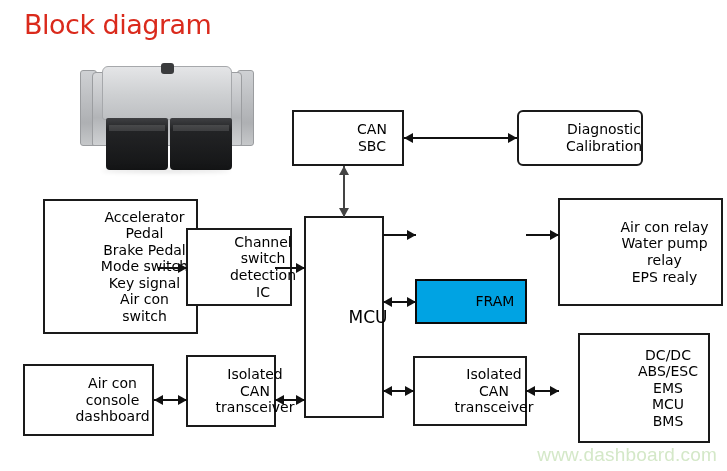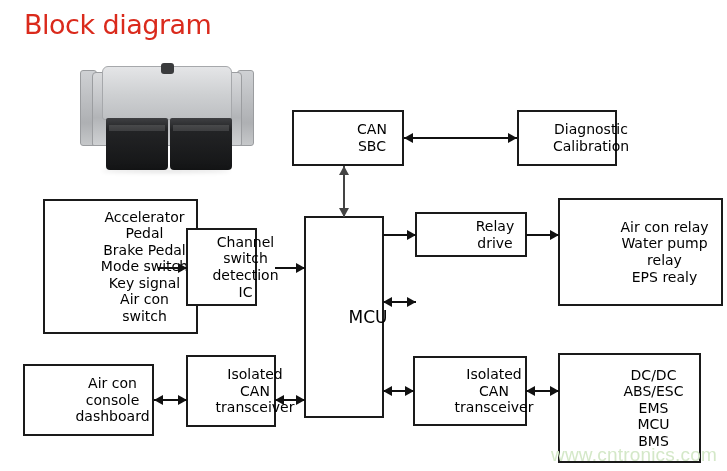--- a/index.html
+++ b/index.html
@@ -210,50 +210,50 @@
     <div class="ecu-nub"></div>
     <div class="ecu-conn left"></div>
     <div class="ecu-conn right"></div>
     <div class="ecu-shadow"></div>
   </div>
 
   <div class="box" style="left:292px; top:110px; width:112px; height:56px;">
     <span class="lbl">CAN<br>SBC</span>
   </div>
 
-  <div class="box" style="left:517px; top:110px; width:100px; height:56px;">
+  <div class="box" style="left:517px; top:110px; width:126px; height:56px;border-radius:6px;">
     <span class="lbl">Diagnostic<br>Calibration</span>
   </div>
 
   <div class="box" style="left:23px; top:199px; width:155px; height:135px;margin-left:20px;">
     <span class="lbl">Accelerator<br>Pedal<br>Brake Pedal<br>Mode switch<br>Key signal<br>Air con<br>switch</span>
   </div>
 
-  <div class="box" style="left:186px; top:228px; width:71px; height:78px;">
+  <div class="box" style="left:186px; top:228px; width:106px; height:78px;">
     <span class="lbl">Channel<br>switch<br>detection<br>IC</span>
   </div>
 
   <div class="box" style="left:304px; top:216px; width:80px; height:202px;">
     <span class="lbl" style="font-size:17px;">MCU</span>
   </div>
 
-  <div class="box" style="left:415px; top:212px; width:112px; height:45px;">
-    <span class="lbl">Relay drive</span>
-  </div>
-
+
+  <div class="box accent" style="left:415px; top:279px; width:112px; height:45px;">
+    <span class="lbl">FRAM</span>
+  </div>
 
   <div class="box" style="left:558px; top:198px; width:165px; height:108px;">
     <span class="lbl">Air con relay<br>Water pump<br>relay<br>EPS realy</span>
   </div>
 
   <div class="box" style="left:413px; top:356px; width:114px; height:70px;">
     <span class="lbl">Isolated<br>CAN<br>transceiver</span>
   </div>
 
-  <div class="box" style="left:558px; top:333px; width:143px; height:110px;margin-top:20px;">
+  <div class="box" style="left:578px; top:333px; width:132px; height:110px;">
     <span class="lbl">DC/DC<br>ABS/ESC<br>EMS<br>MCU<br>BMS</span>
   </div>
 
   <div class="box" style="left:186px; top:355px; width:90px; height:72px;">
     <span class="lbl">Isolated<br>CAN<br>transceiver</span>
   </div>
 
   <div class="box" style="left:23px; top:364px; width:131px; height:72px;">
     <span class="lbl">Air con<br>console<br>dashboard</span>
   </div>
@@ -313,15 +313,15 @@
     <div class="head left"></div>
     <div class="head right"></div>
   </div>
 
   <div class="arrow-h" style="left:154px; top:392px; width:33px; height:16px;">
     <div class="shaft"></div>
     <div class="head left"></div>
     <div class="head right"></div>
   </div>
 
-  <div id="watermark">www.cntronics.com</div>
+  <div id="watermark">www.dashboard.com</div>
 
 </div>
 
 </body></html>

